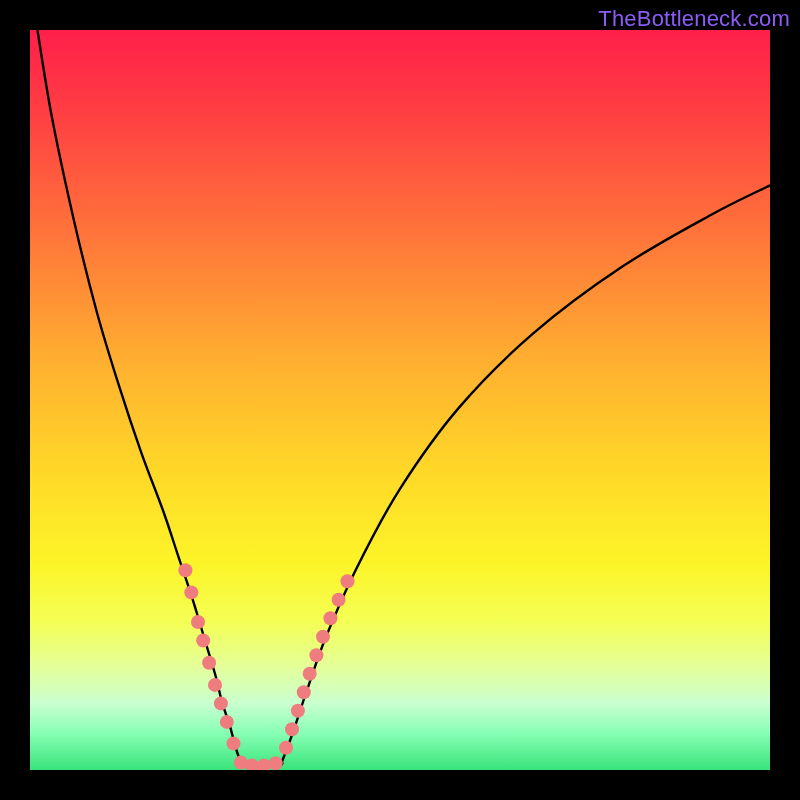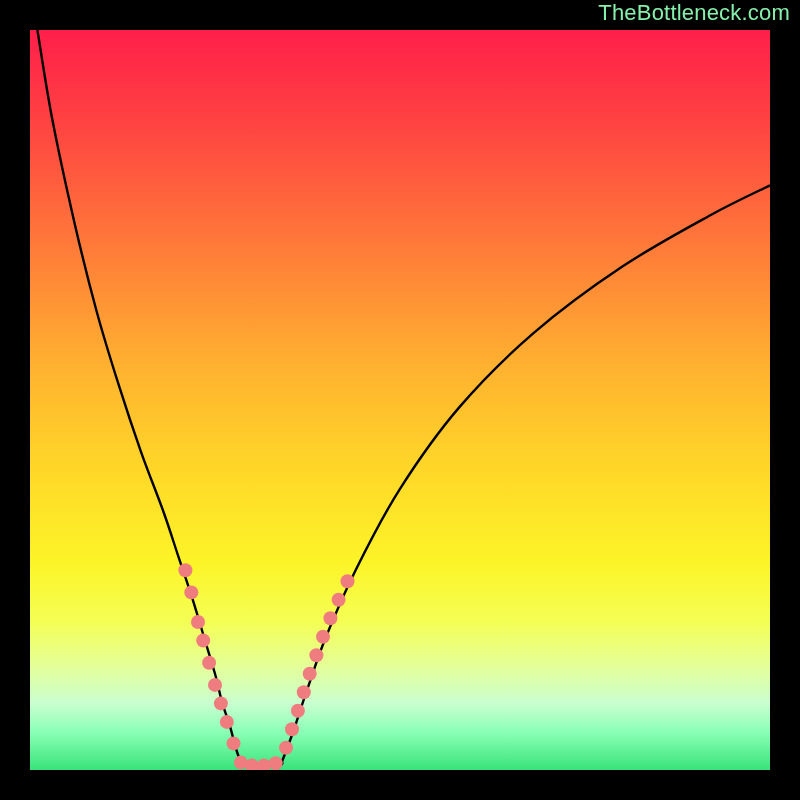--- a/index.html
+++ b/index.html
@@ -25,23 +25,23 @@
       #ffd928 60%,
       #fcf428 72%,
       #f4ff55 80%,
       #e4ff99 86%,
       #c9ffd0 91%,
       #88ffb5 95%,
       #39e37a 100%);
   }
   .watermark {
     position: absolute;
-    top: 0;
+    top: 6px;
     right: 10px;
-    color: #86efac;
+    color: #8b5cf6;
     font-size: 22px;
     font-weight: 500;
     letter-spacing: 0.2px;
   }
   svg.curve {
     position: absolute;
     left: 0;
     top: 0;
     width: 740px;
     height: 740px;

